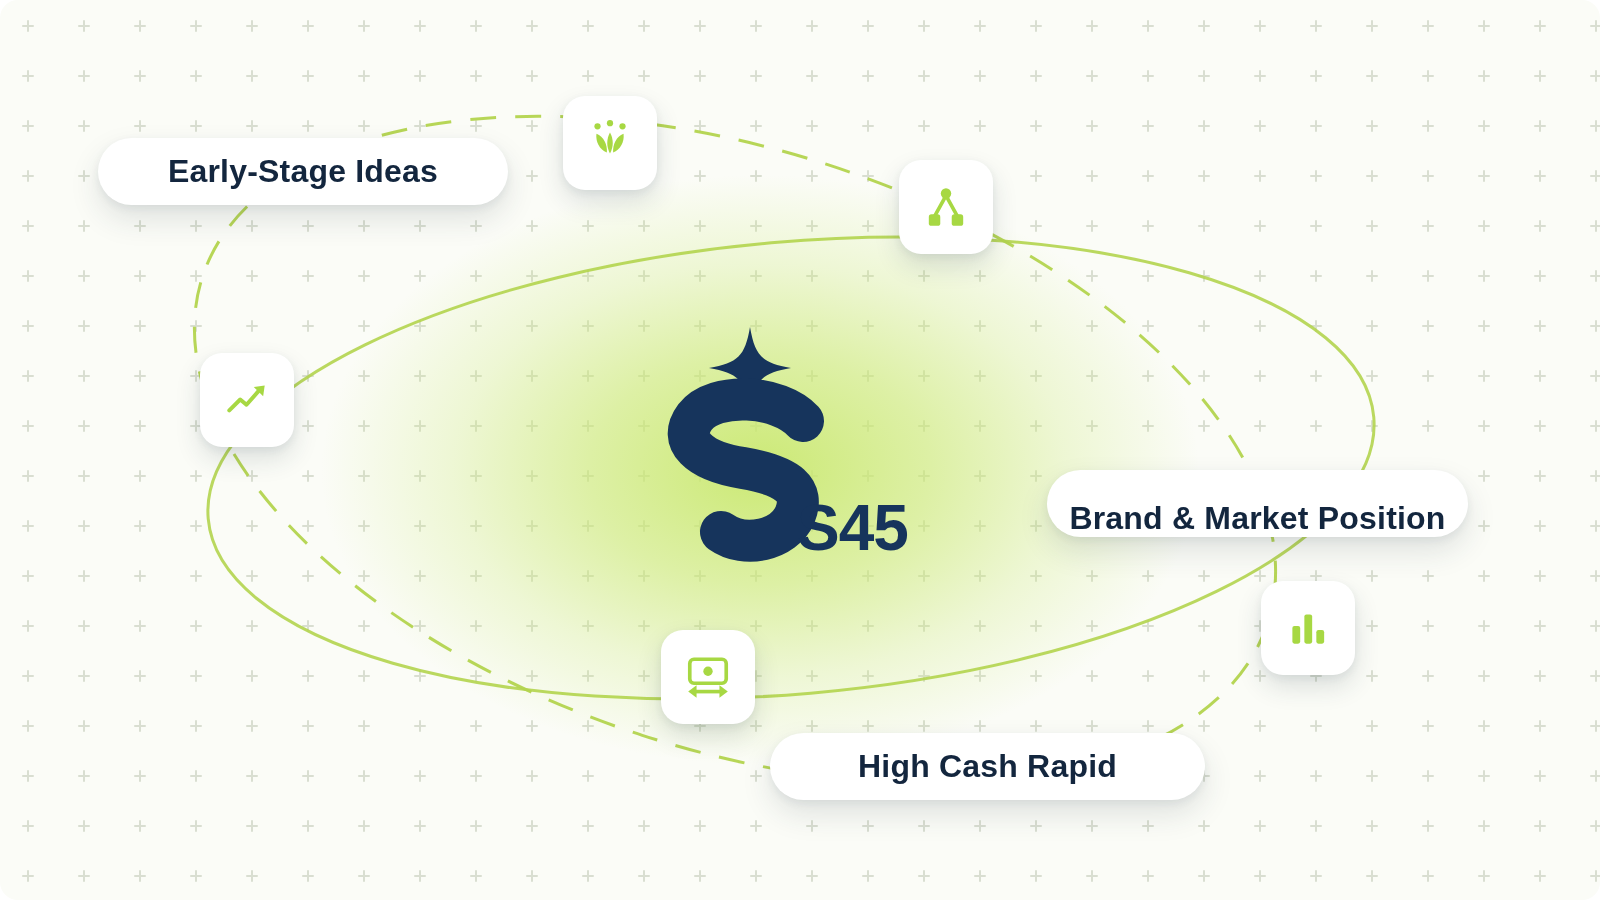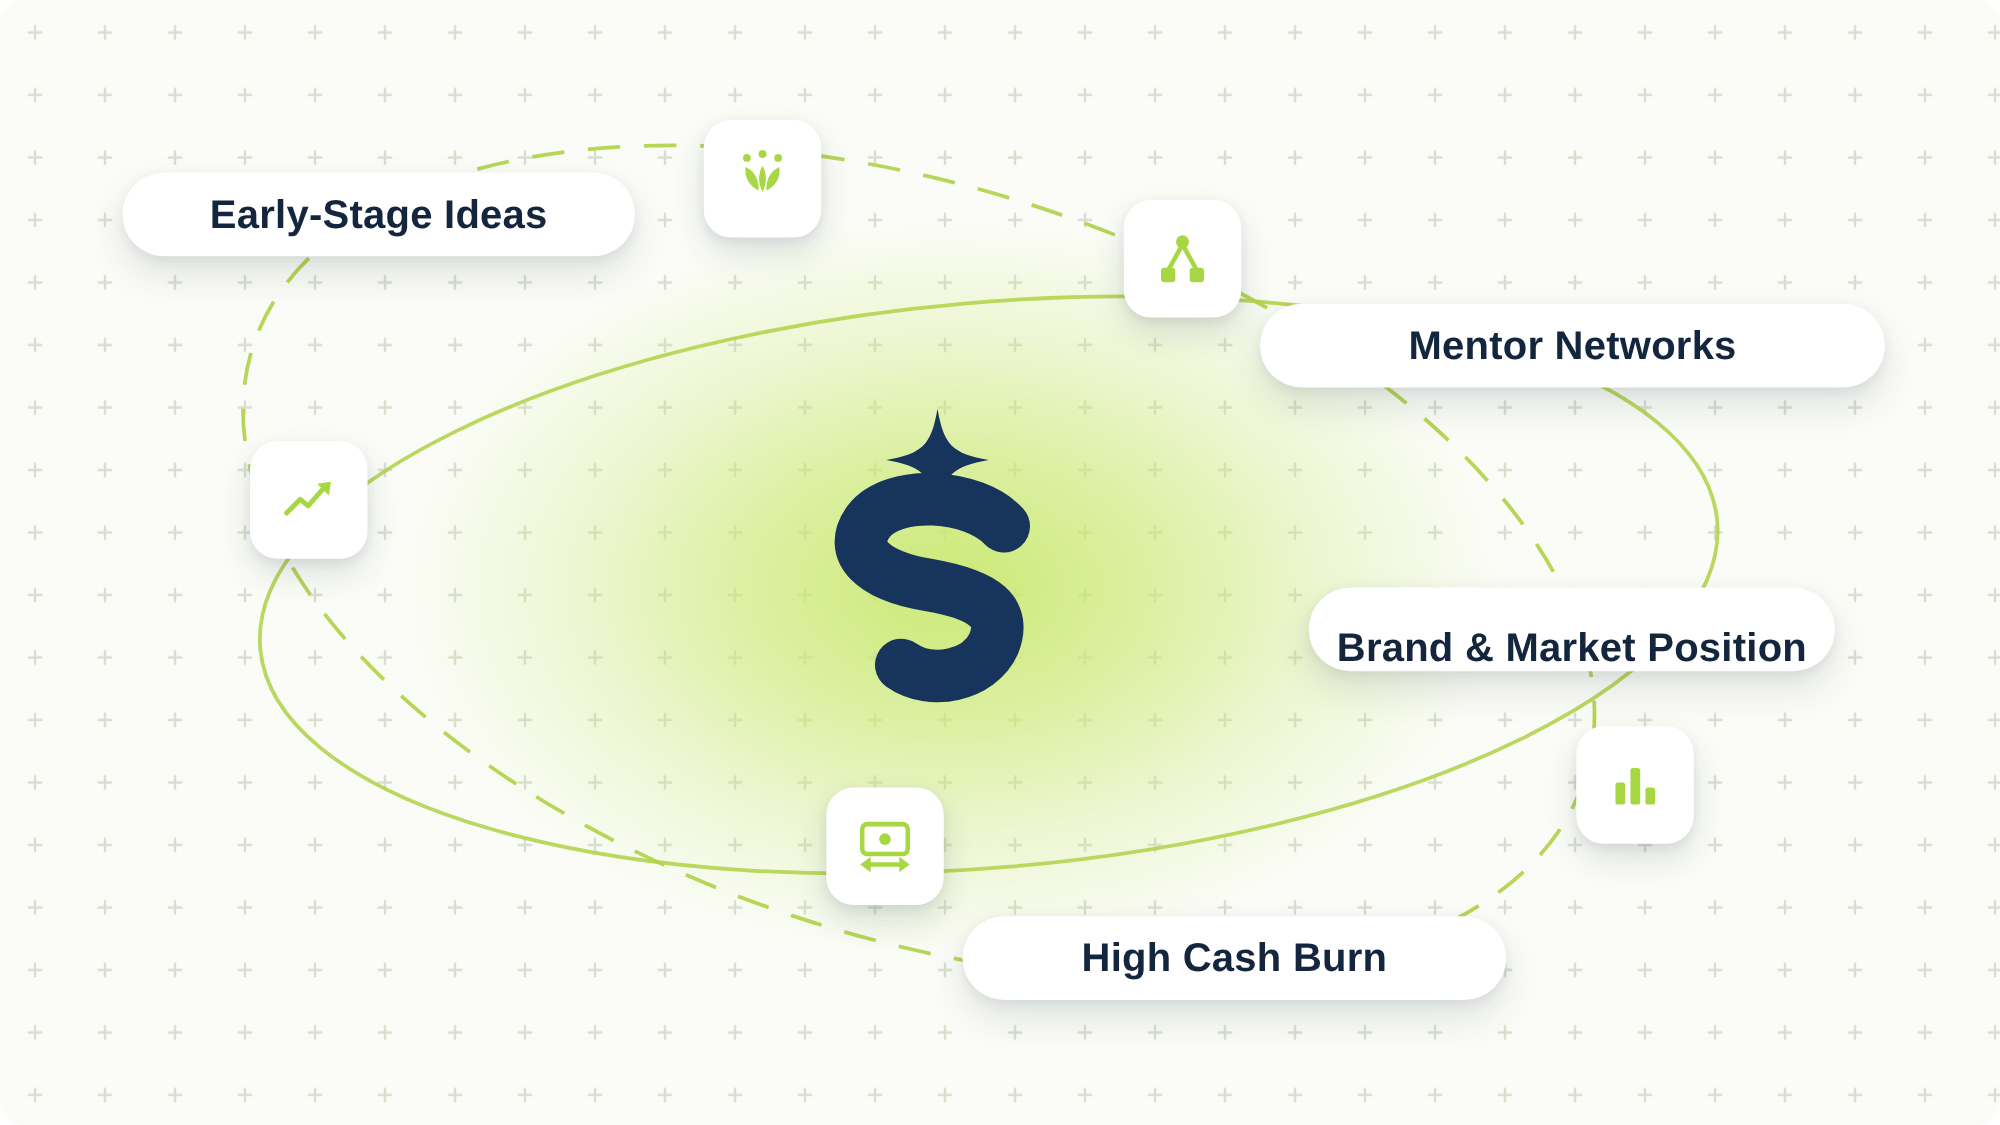--- a/index.html
+++ b/index.html
@@ -130,30 +130,28 @@
         <rect x="9" y="22" width="7.5" height="17" rx="2"></rect>
         <rect x="20.5" y="11" width="7.5" height="28" rx="2"></rect>
         <rect x="32" y="26" width="7.5" height="13" rx="2"></rect>
       </g>
     </svg>
   </div>
 
   <div class="pill pill-early">
     <span>Early-Stage Ideas</span>
   </div>
-  <div class="pill pill-mentor">
-    <span>Mentor Networks</span>
-  </div>
   <div class="pill pill-brand">
     <span>Brand &amp; Market Position</span>
   </div>
   <div class="pill pill-cash">
-    <span>High Cash Burn</span>
+    <span>High Cash Rapid</span>
   </div>
 
   <div class="logo">
     <svg class="logo-mark" viewBox="0 0 200 250" xmlns="http://www.w3.org/2000/svg">
       <path d="M105 4 C110 33 117 40 146 45 C117 50 110 57 105 86 C100 57 93 50 64 45 C93 40 100 33 105 4 Z" fill="currentColor"></path>
       <path d="M158 98 C134 72 70 68 50 94 C32 118 54 138 98 145 C144 153 160 167 150 192 C139 217 100 226 76 209" fill="none" stroke="currentColor" stroke-width="42" stroke-linecap="round"></path>
     </svg>
+    <div class="logo-text">S45</div>
   </div>
 
 </div>
 
 </body></html>

